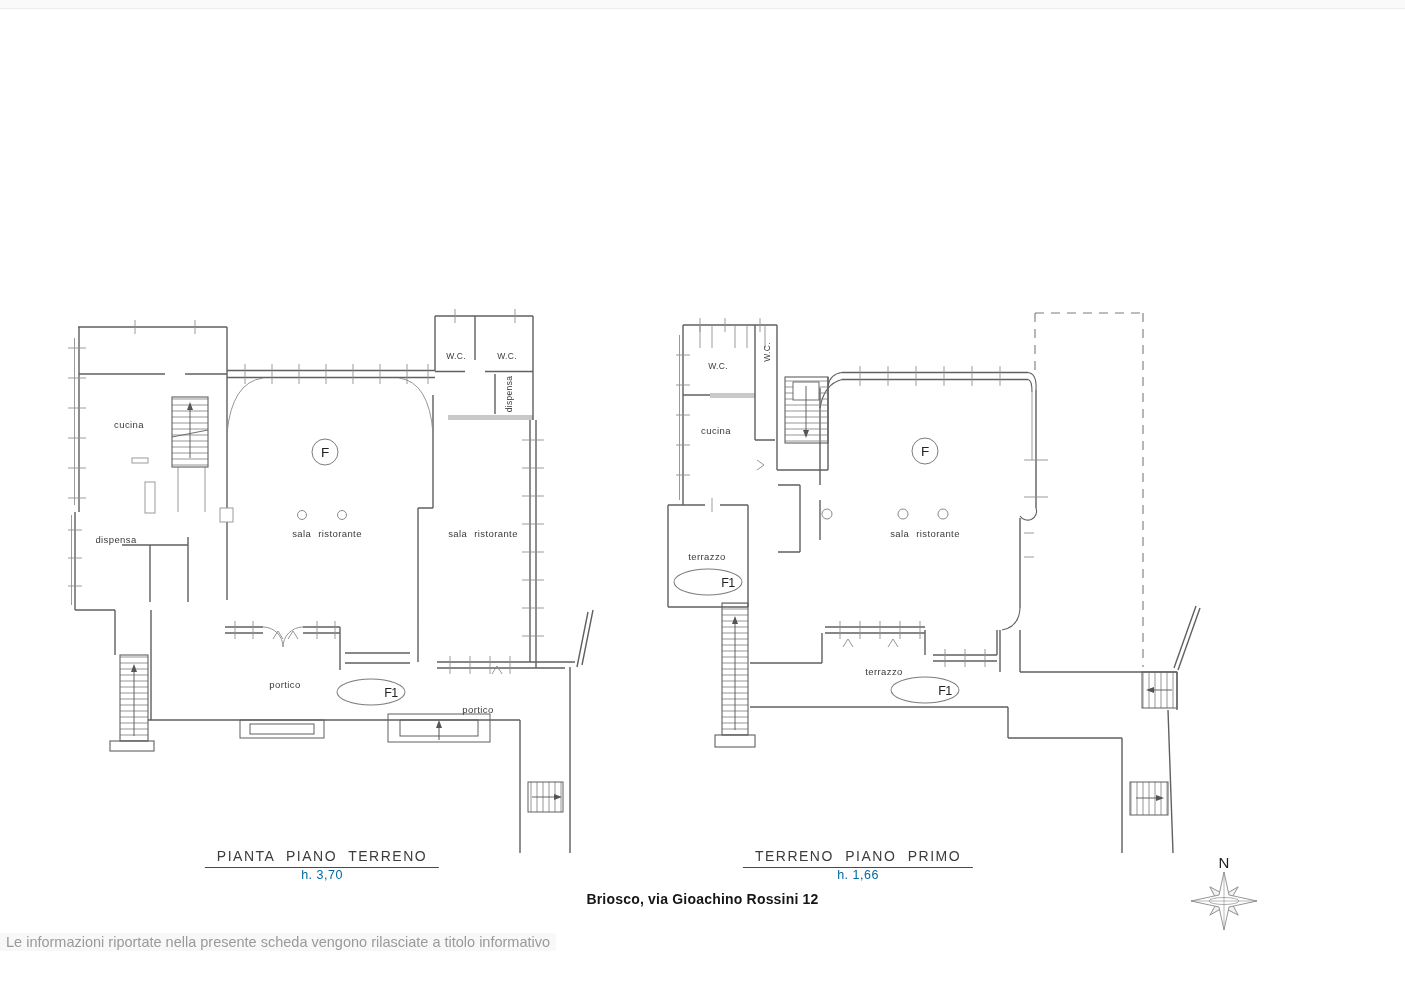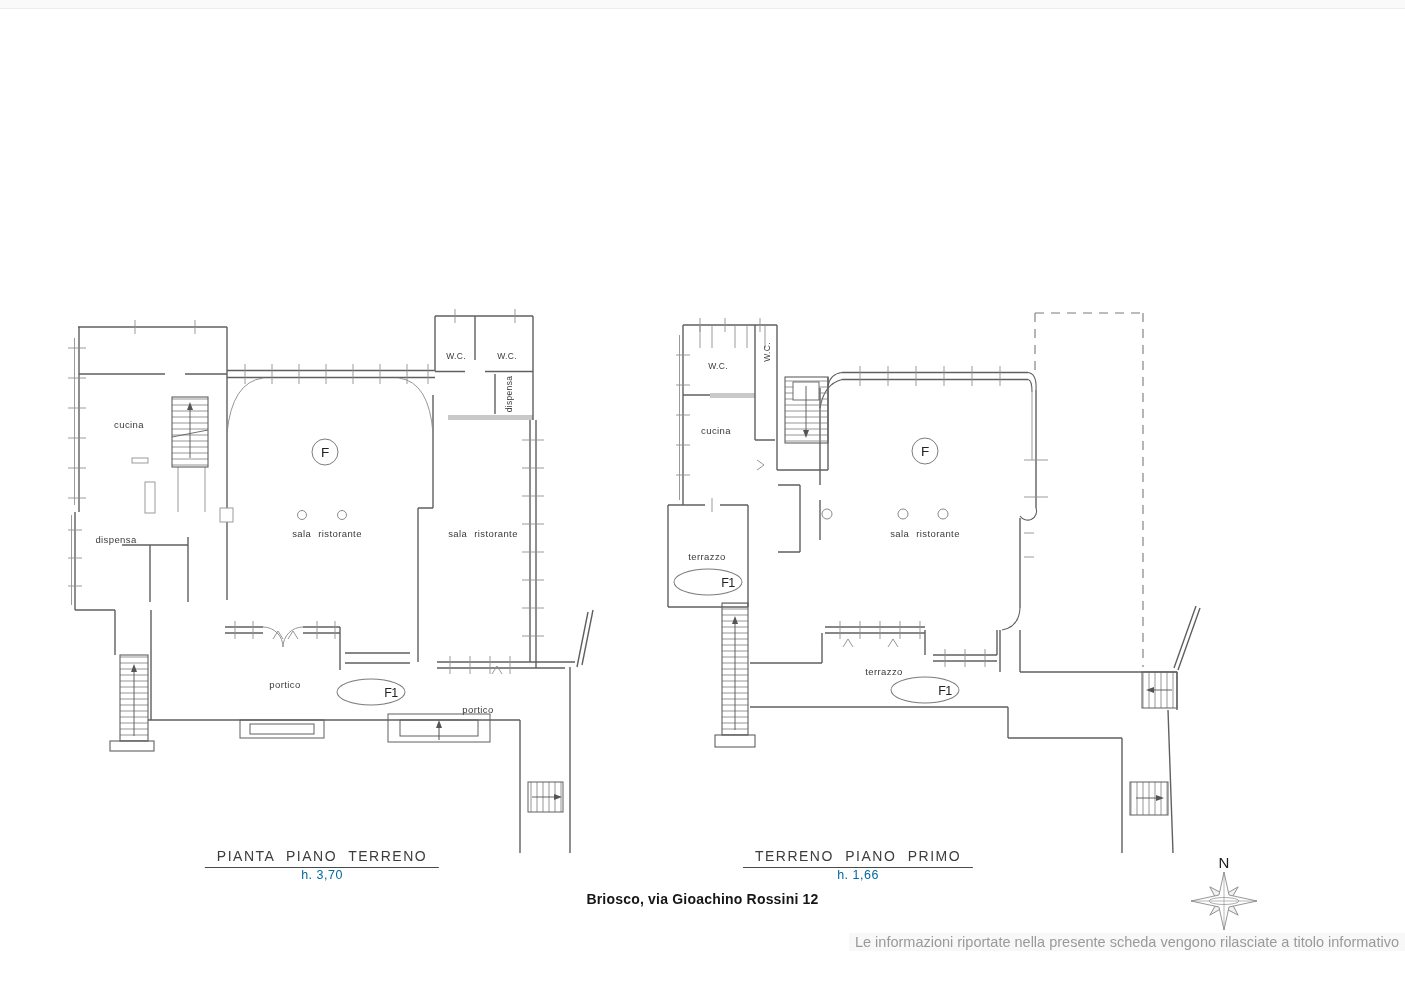--- a/index.html
+++ b/index.html
@@ -21,21 +21,21 @@
   .unit-f1{width:27px;height:25px;font-size:12.5px;letter-spacing:-.5px;padding-left:40px;}
   
   .plan-title-wrap{position:absolute;transform:translateX(-50%);text-align:center;}
   .plan-title{display:inline-block;font-size:14px;color:#3c3c3c;letter-spacing:1.5px;
               word-spacing:6px;border-bottom:1.4px solid #4a4a4a;padding:0 12px 3px 12px;
               white-space:nowrap;margin-top:40px;}
   .plan-height{margin-top:0;font-size:12.5px;color:#0369a1;letter-spacing:.5px;}
   
   .address{position:absolute;left:0;top:891px;width:100%;text-align:center;
            font-size:14px;font-weight:bold;color:#161616;letter-spacing:.2px;}
-  .disclaimer{position:absolute;left:0;width:100%;text-align:right;
+  .disclaimer{position:absolute;left:0;width:100%;text-align:left;
               font-size:14.5px;color:#9a9a9a;}
   .disclaimer span{background:#f8f8f8;padding:1px 6px;}
   .dl1{top:934px;}
   .dl2{top:957px;}
   
   .north-label{position:absolute;transform:translate(-50%,-50%);font-size:15px;color:#1c1c1c;}
   .compass{position:absolute;}
 </style>
 </head>
 <body>

